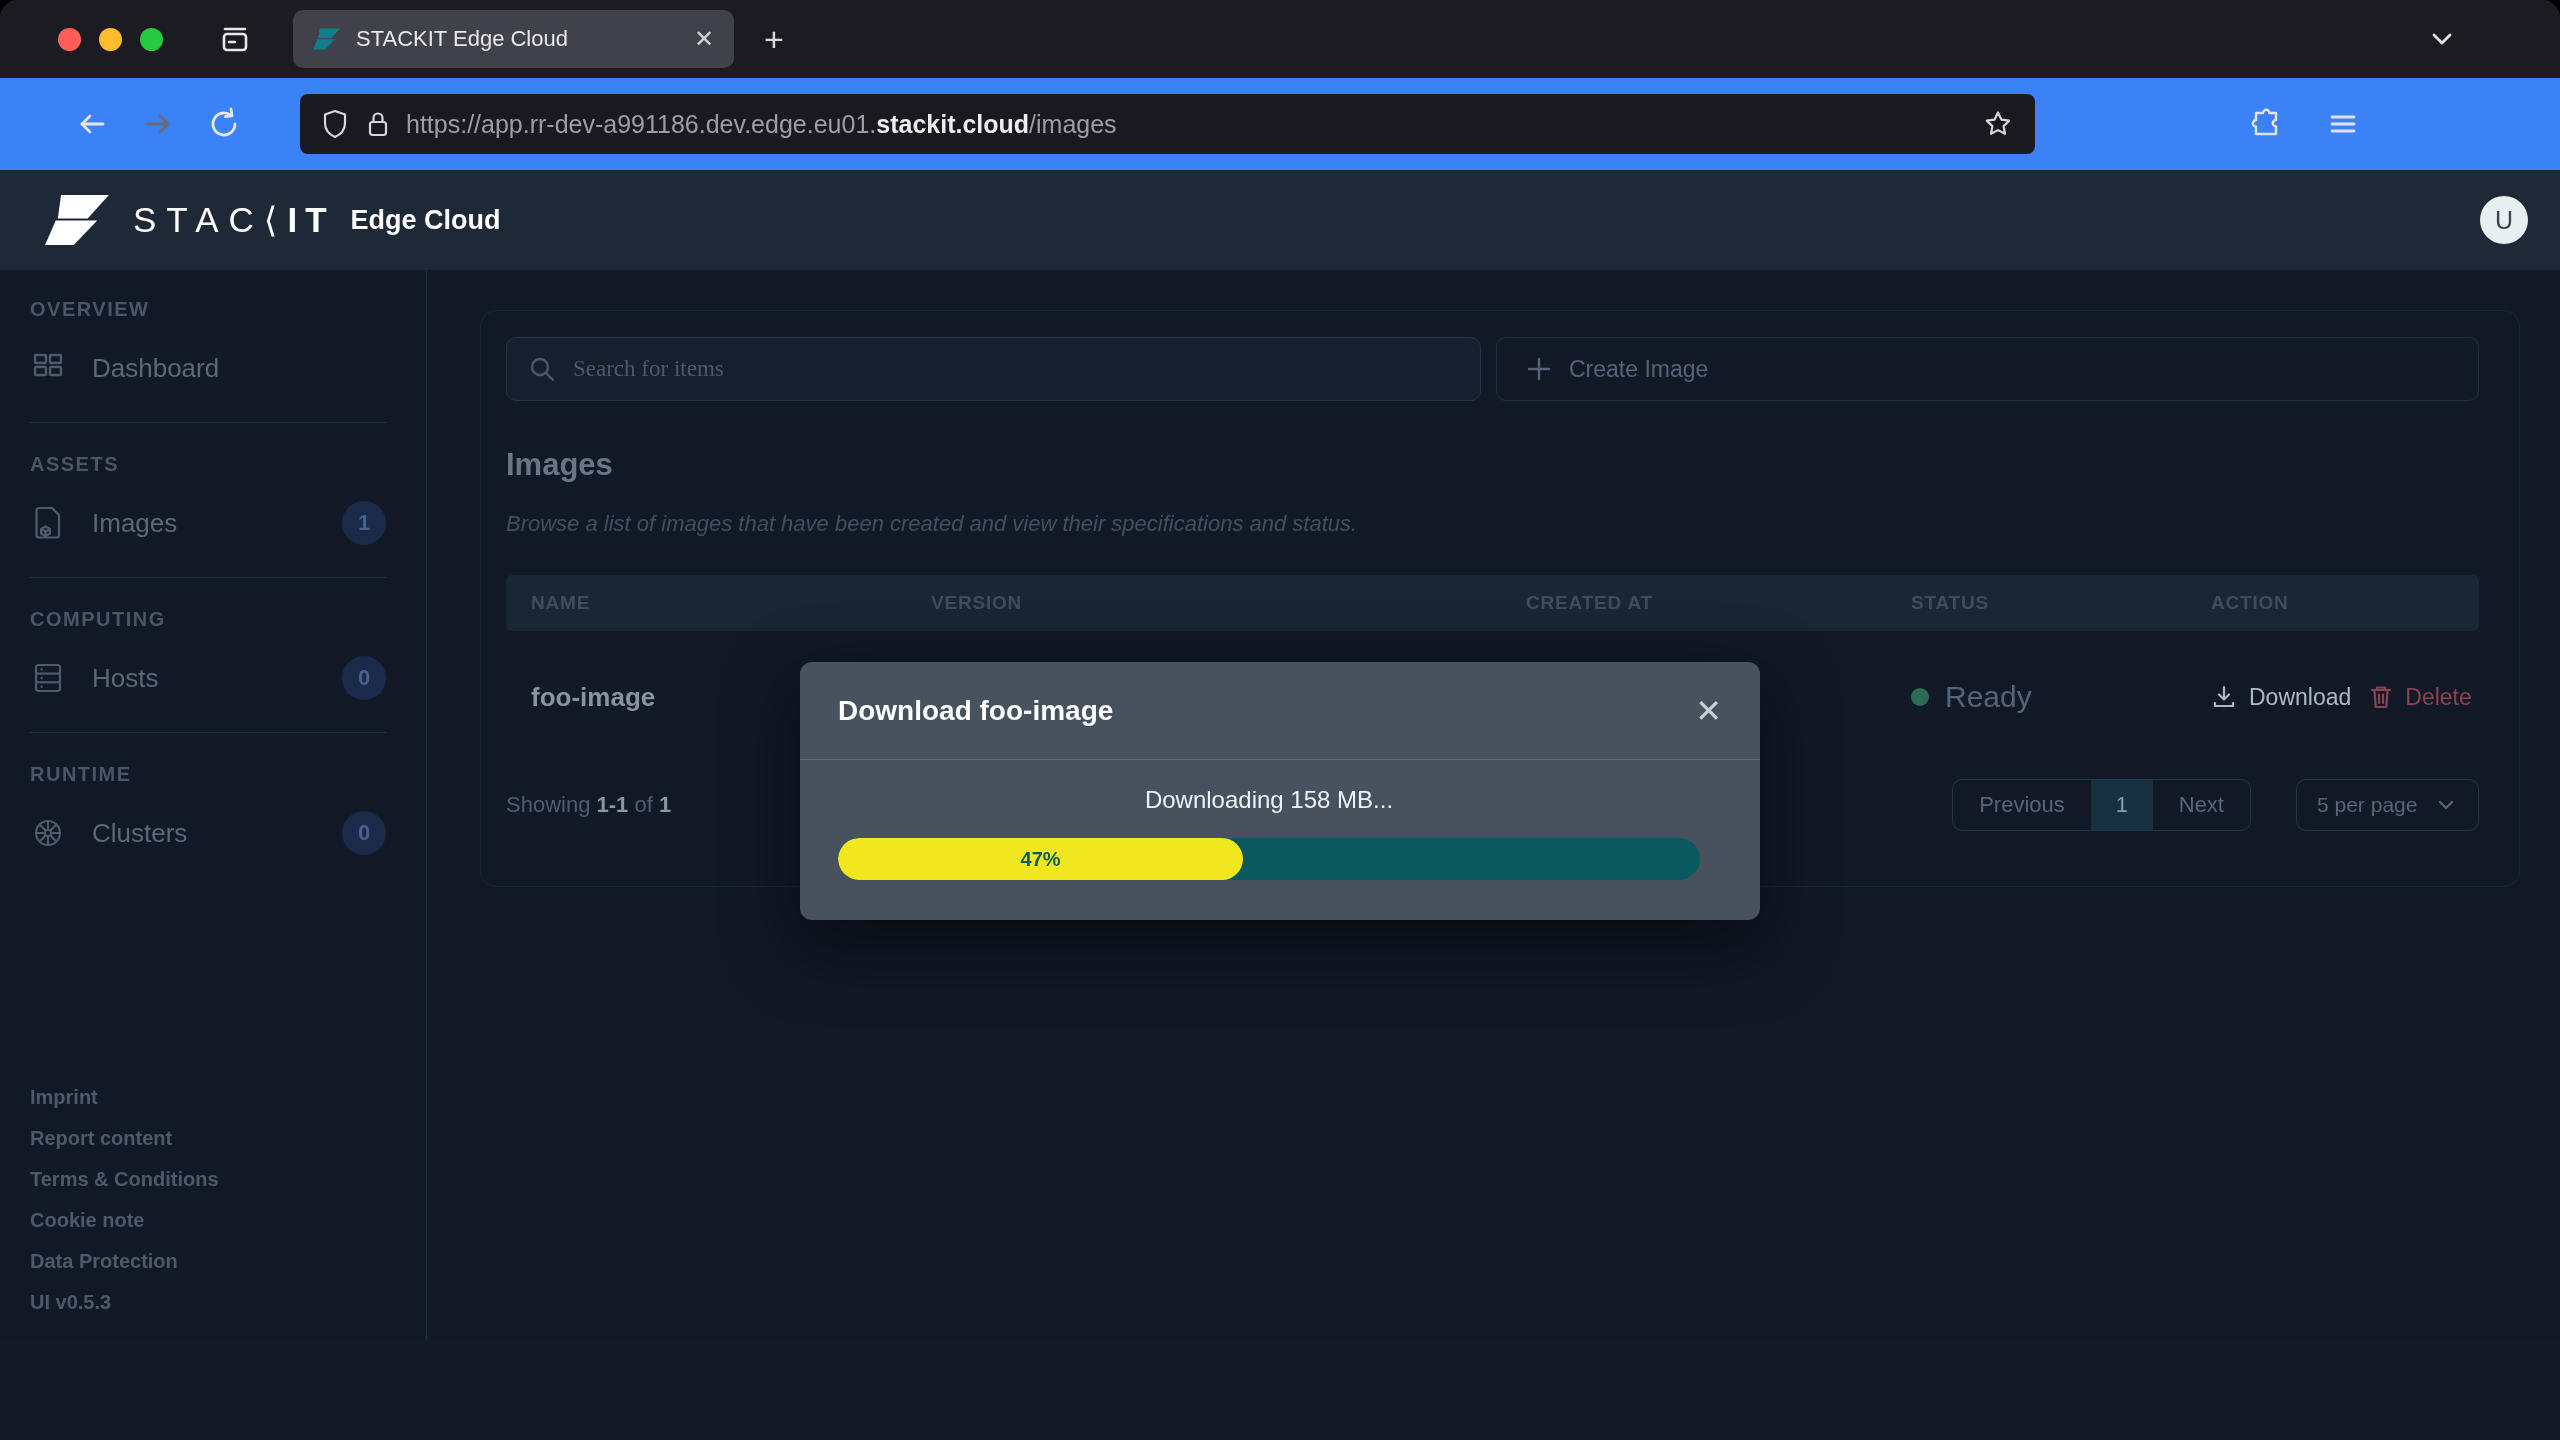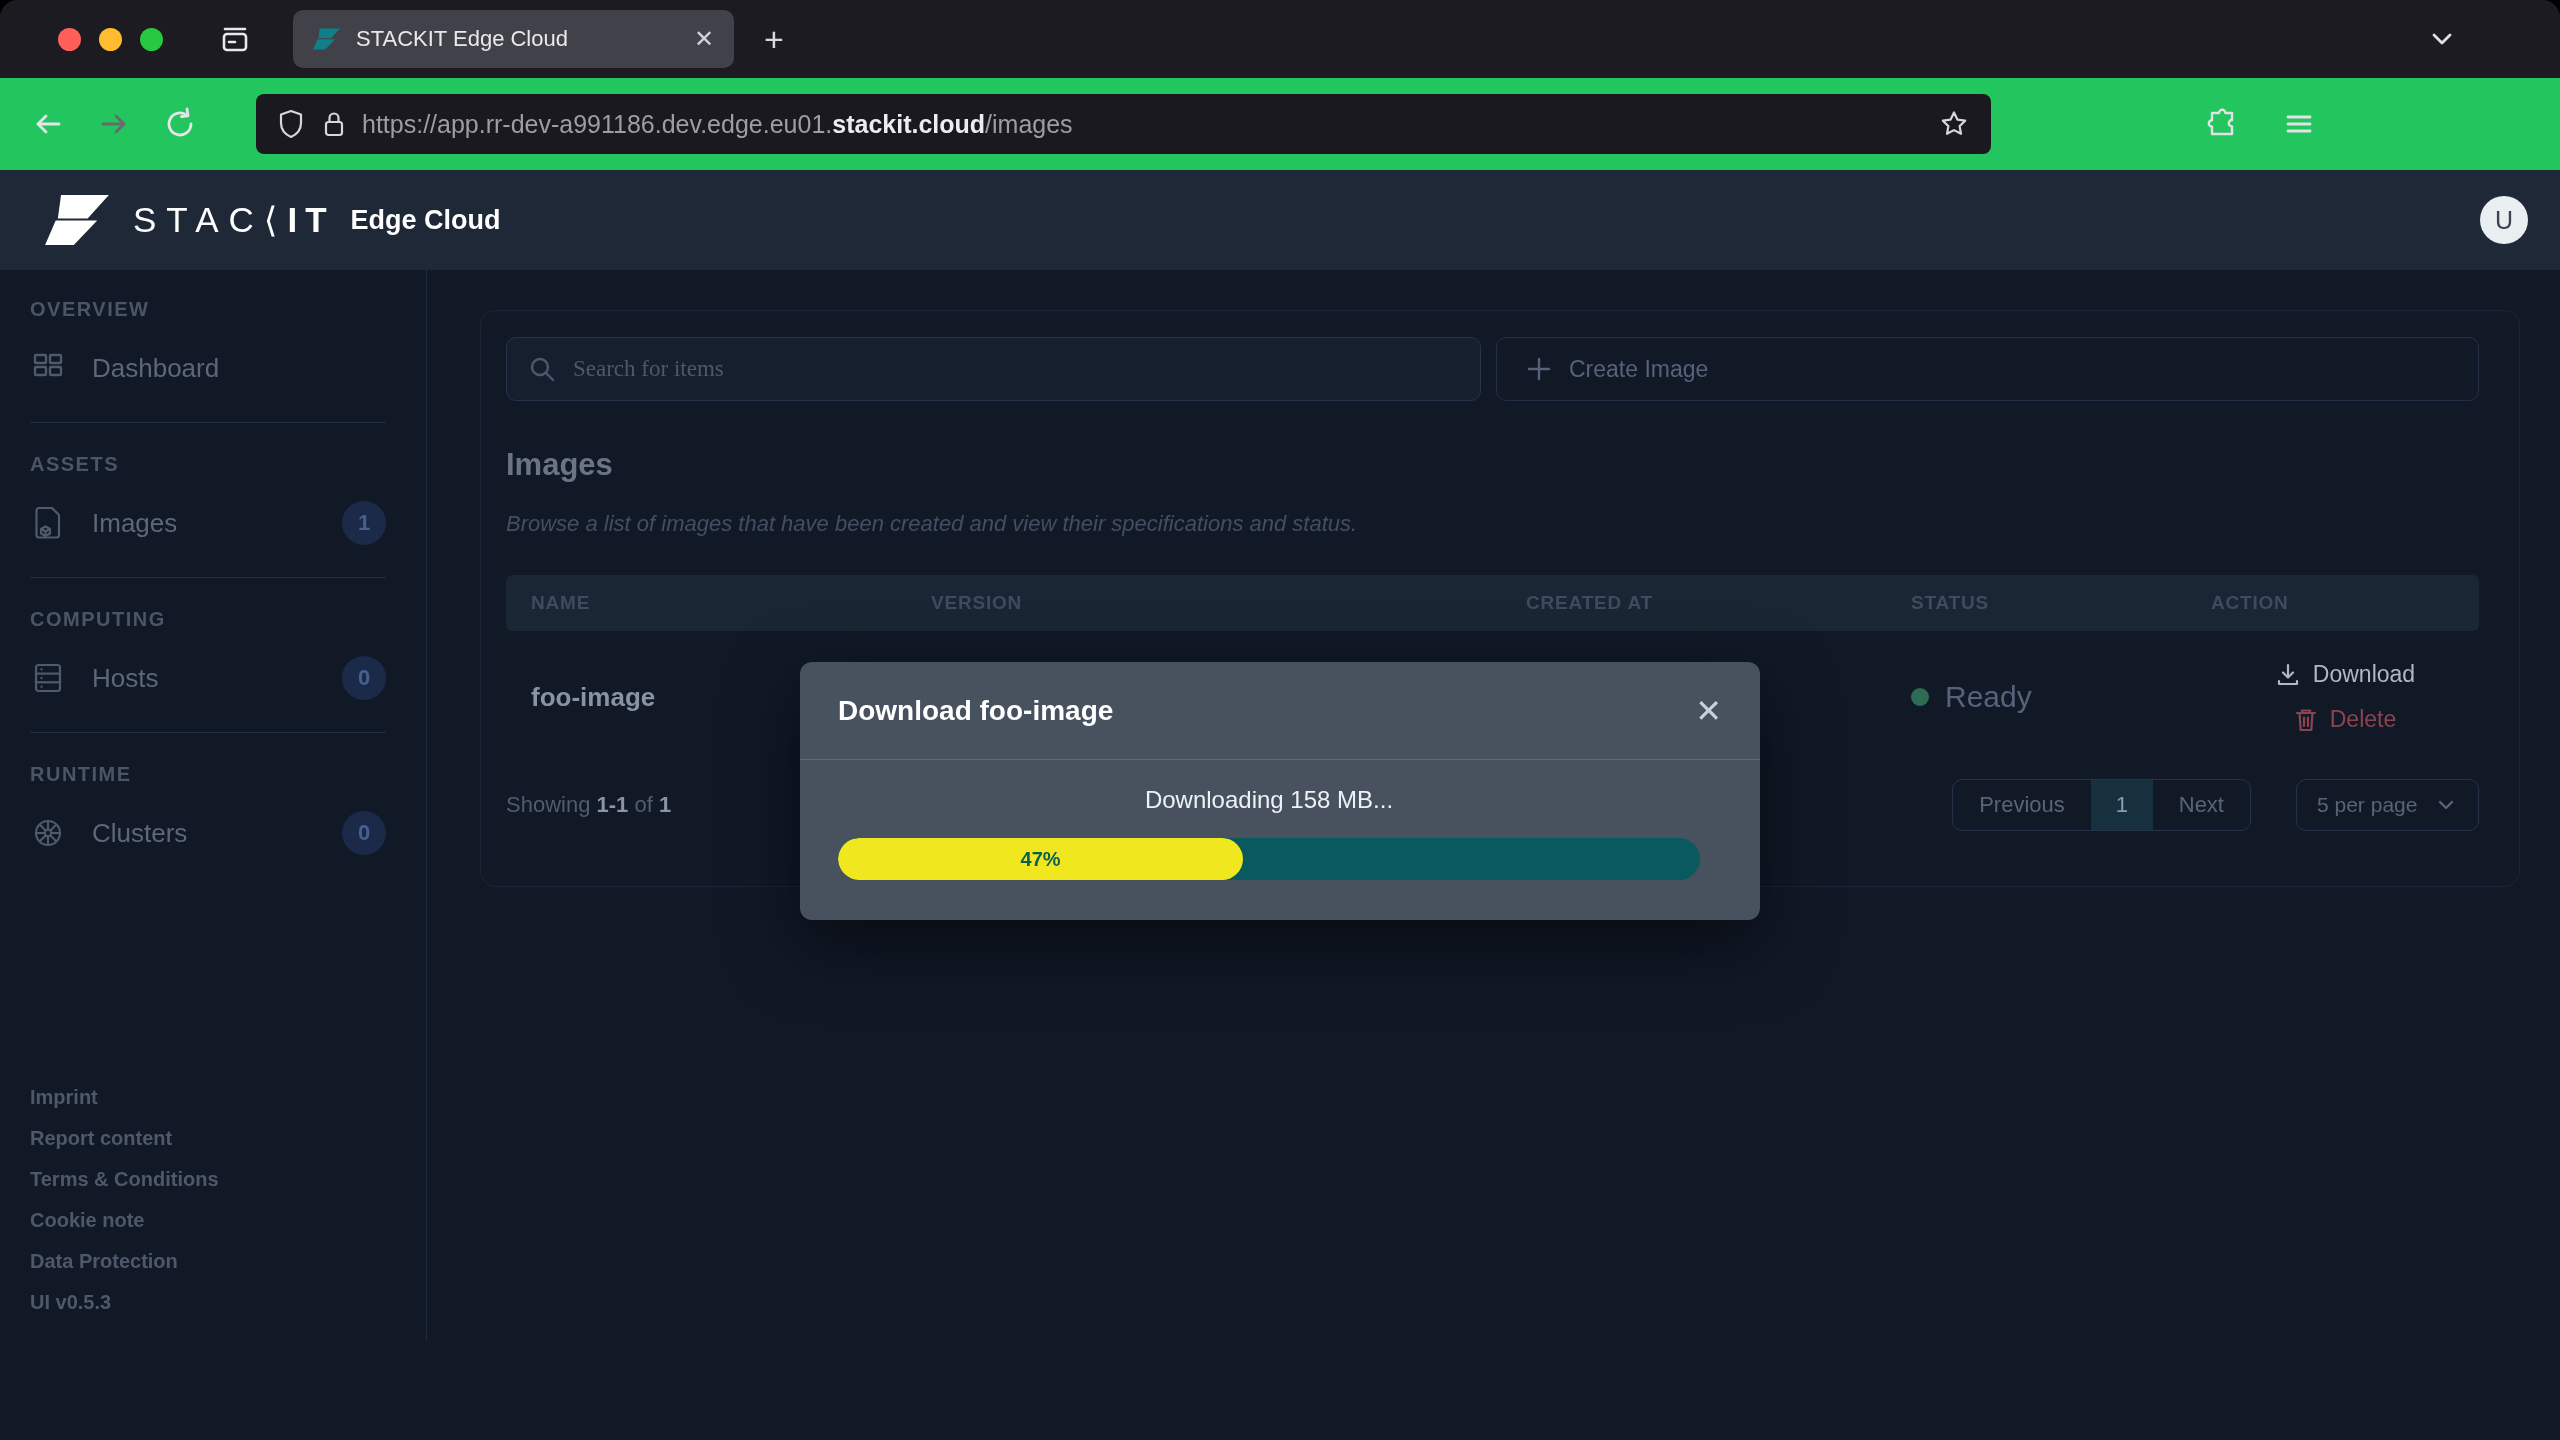--- a/index.html
+++ b/index.html
@@ -12,21 +12,21 @@
   .traffic span { width:23px; height:23px; border-radius:50%; display:block; }
   .tl-red { background:#ff5f57; } .tl-yellow { background:#febc2e; } .tl-green { background:#28c840; }
   .tab-overview { margin-left:56px; color:#e8e8ec; display:flex; }
   .tab { margin-left:42px; width:441px; height:58px; background:#41414a; border-radius:10px; display:flex; align-items:center; padding:0 20px; }
   .tab-favicon { flex:0 0 auto; margin-right:16px; display:flex; }
   .tab-title { color:#e9e9ec; font-size:22px; white-space:nowrap; overflow:hidden; flex:1; }
   .tab-close { color:#cfcfd5; font-size:24px; line-height:1; margin-left:14px; cursor:default; }
   .newtab { color:#d8d8dd; font-size:34px; font-weight:300; margin-left:30px; line-height:1; }
   .tab-chevron { margin-left:auto; margin-right:100px; color:#e2e2e6; display:flex; }
 
-  .toolbar { height:92px; background:#22c55e; display:flex; align-items:center; }
+  .toolbar { height:92px; background:#3b82f6; display:flex; align-items:center;padding-left:44px; }
   .nav-btn { display:flex; margin-left:30px; color:#e6e6ea; }
   .nav-btn.disabled { color:#69696f; }
   .nav-btn:first-child { margin-left:30px; }
   .urlbar { margin-left:58px; width:1735px; height:60px; background:#19191f; border-radius:8px; display:flex; align-items:center; padding:0 22px; }
   .urlbar .shield { color:#d6d6dc; display:flex; margin-right:18px; }
   .urlbar .lock { color:#d6d6dc; display:flex; margin-right:16px; }
   .url-text { font-size:25px; color:#9c9da6; white-space:nowrap; }
   .url-text b { color:#ededf1; font-weight:700; }
   .url-star { margin-left:auto; color:#d6d6da; display:flex; }
   .ext-puzzle { margin-left:215px; color:#e2e2e6; display:flex; }
@@ -72,21 +72,21 @@
   .thead { display:grid; grid-template-columns:400px 595px 385px 300px 1fr; background:#1b2634; border-radius:6px; height:56px; align-items:center; }
   .thead div { color:#3f4b60; font-size:19px; font-weight:700; letter-spacing:0.8px; padding-left:25px; }
   .trow { display:grid; grid-template-columns:400px 595px 385px 300px 1fr; height:132px; align-items:center; }
   .trow > div { padding-left:25px; }
   .cell-name { color:#8a93a2; font-size:26px; font-weight:700; }
   .cell-version { color:#44506a; font-size:23px; }
   .cell-created { color:#4d5870; font-size:23px; }
   .cell-status { display:flex; align-items:center; gap:16px; }
   .status-dot { width:18px; height:18px; border-radius:50%; background:#2d6b52; }
   .status-text { color:#56637a; font-size:30px; }
-  .cell-action { display:flex; flex-direction:column; gap:18px; align-items:center; }
+  .cell-action { display:flex; flex-direction:row; gap:18px; align-items:flex-end; }
   .action-link { display:flex; align-items:center; gap:12px; font-size:23px; cursor:default; }
   .action-download { color:#b0b8c4; }
   .action-delete { color:#8c4350; }
 
   .footrow { margin-top:16px; display:flex; align-items:center; }
   .showing { color:#505c70; font-size:22px; }
   .showing b { color:#8b94a4; }
   .pager { margin-left:auto; display:flex; height:52px; border:1px solid #263249; border-radius:10px; overflow:hidden; align-items:stretch; }
   .pager .pbtn { display:flex; align-items:center; padding:0 26px; color:#58647a; font-size:22px; cursor:default; }
   .pager .pnum { width:62px; display:flex; align-items:center; justify-content:center; background:#16303e; color:#8a9cb0; font-size:22px; }

